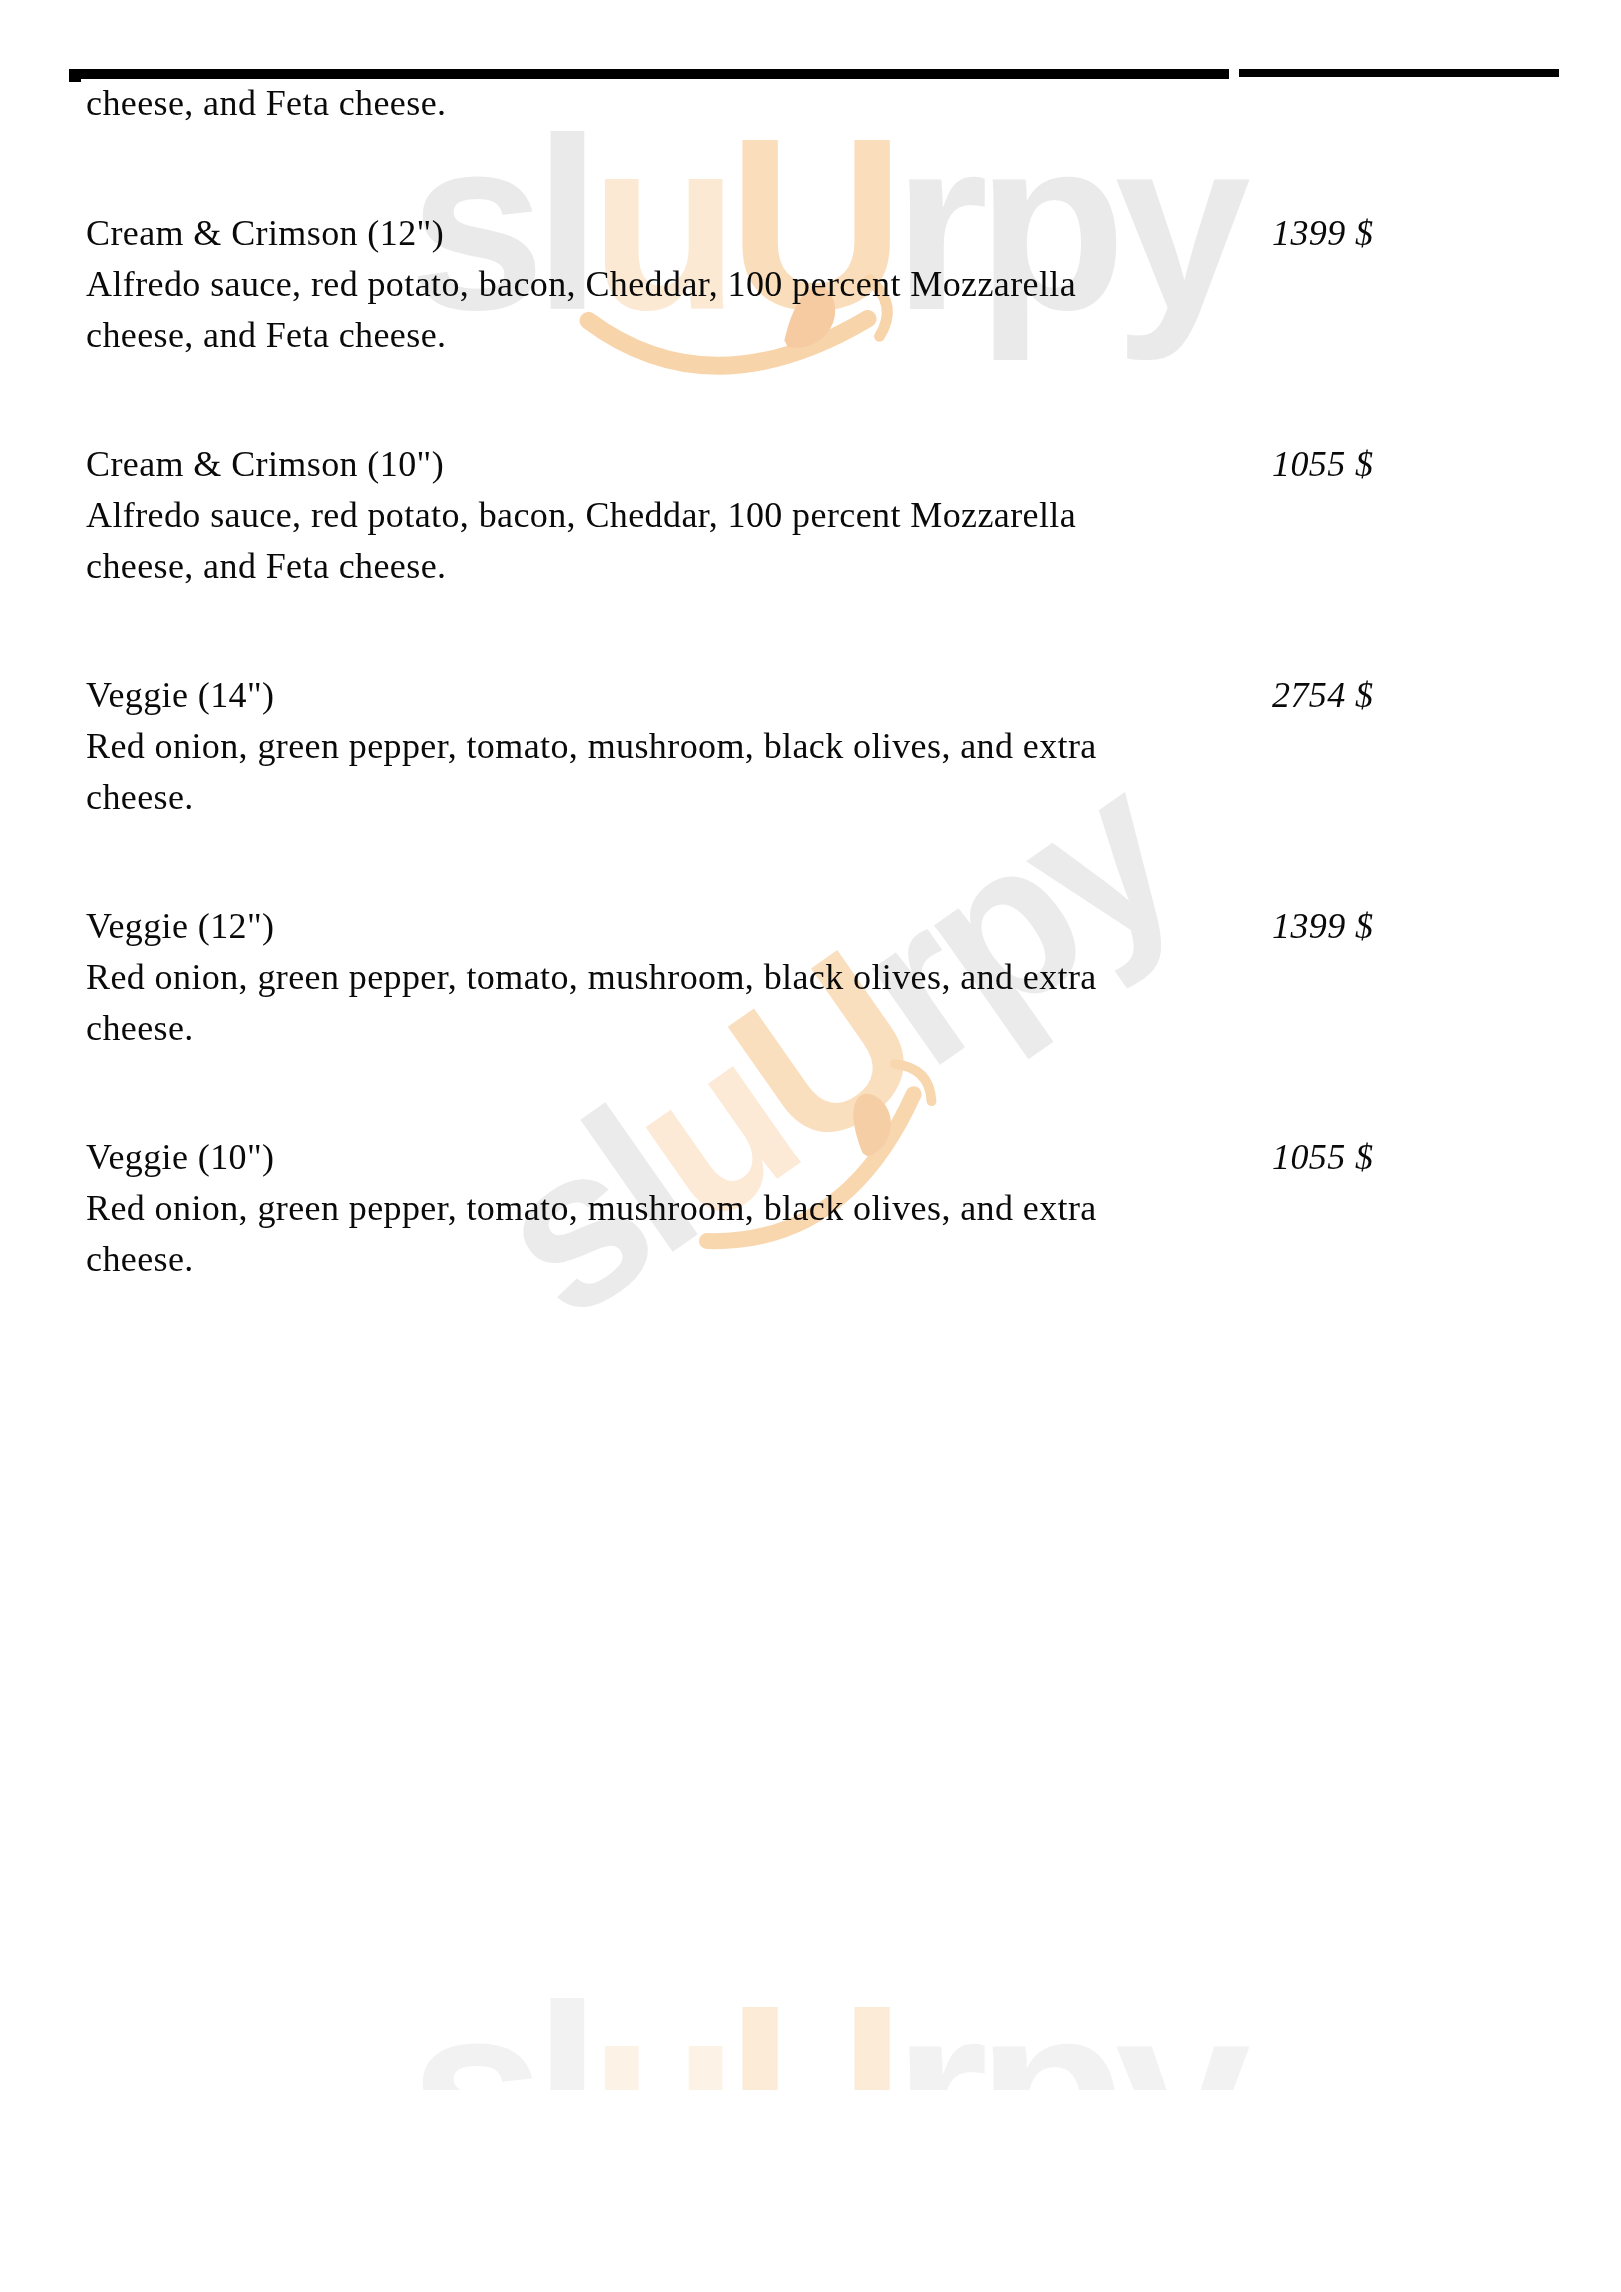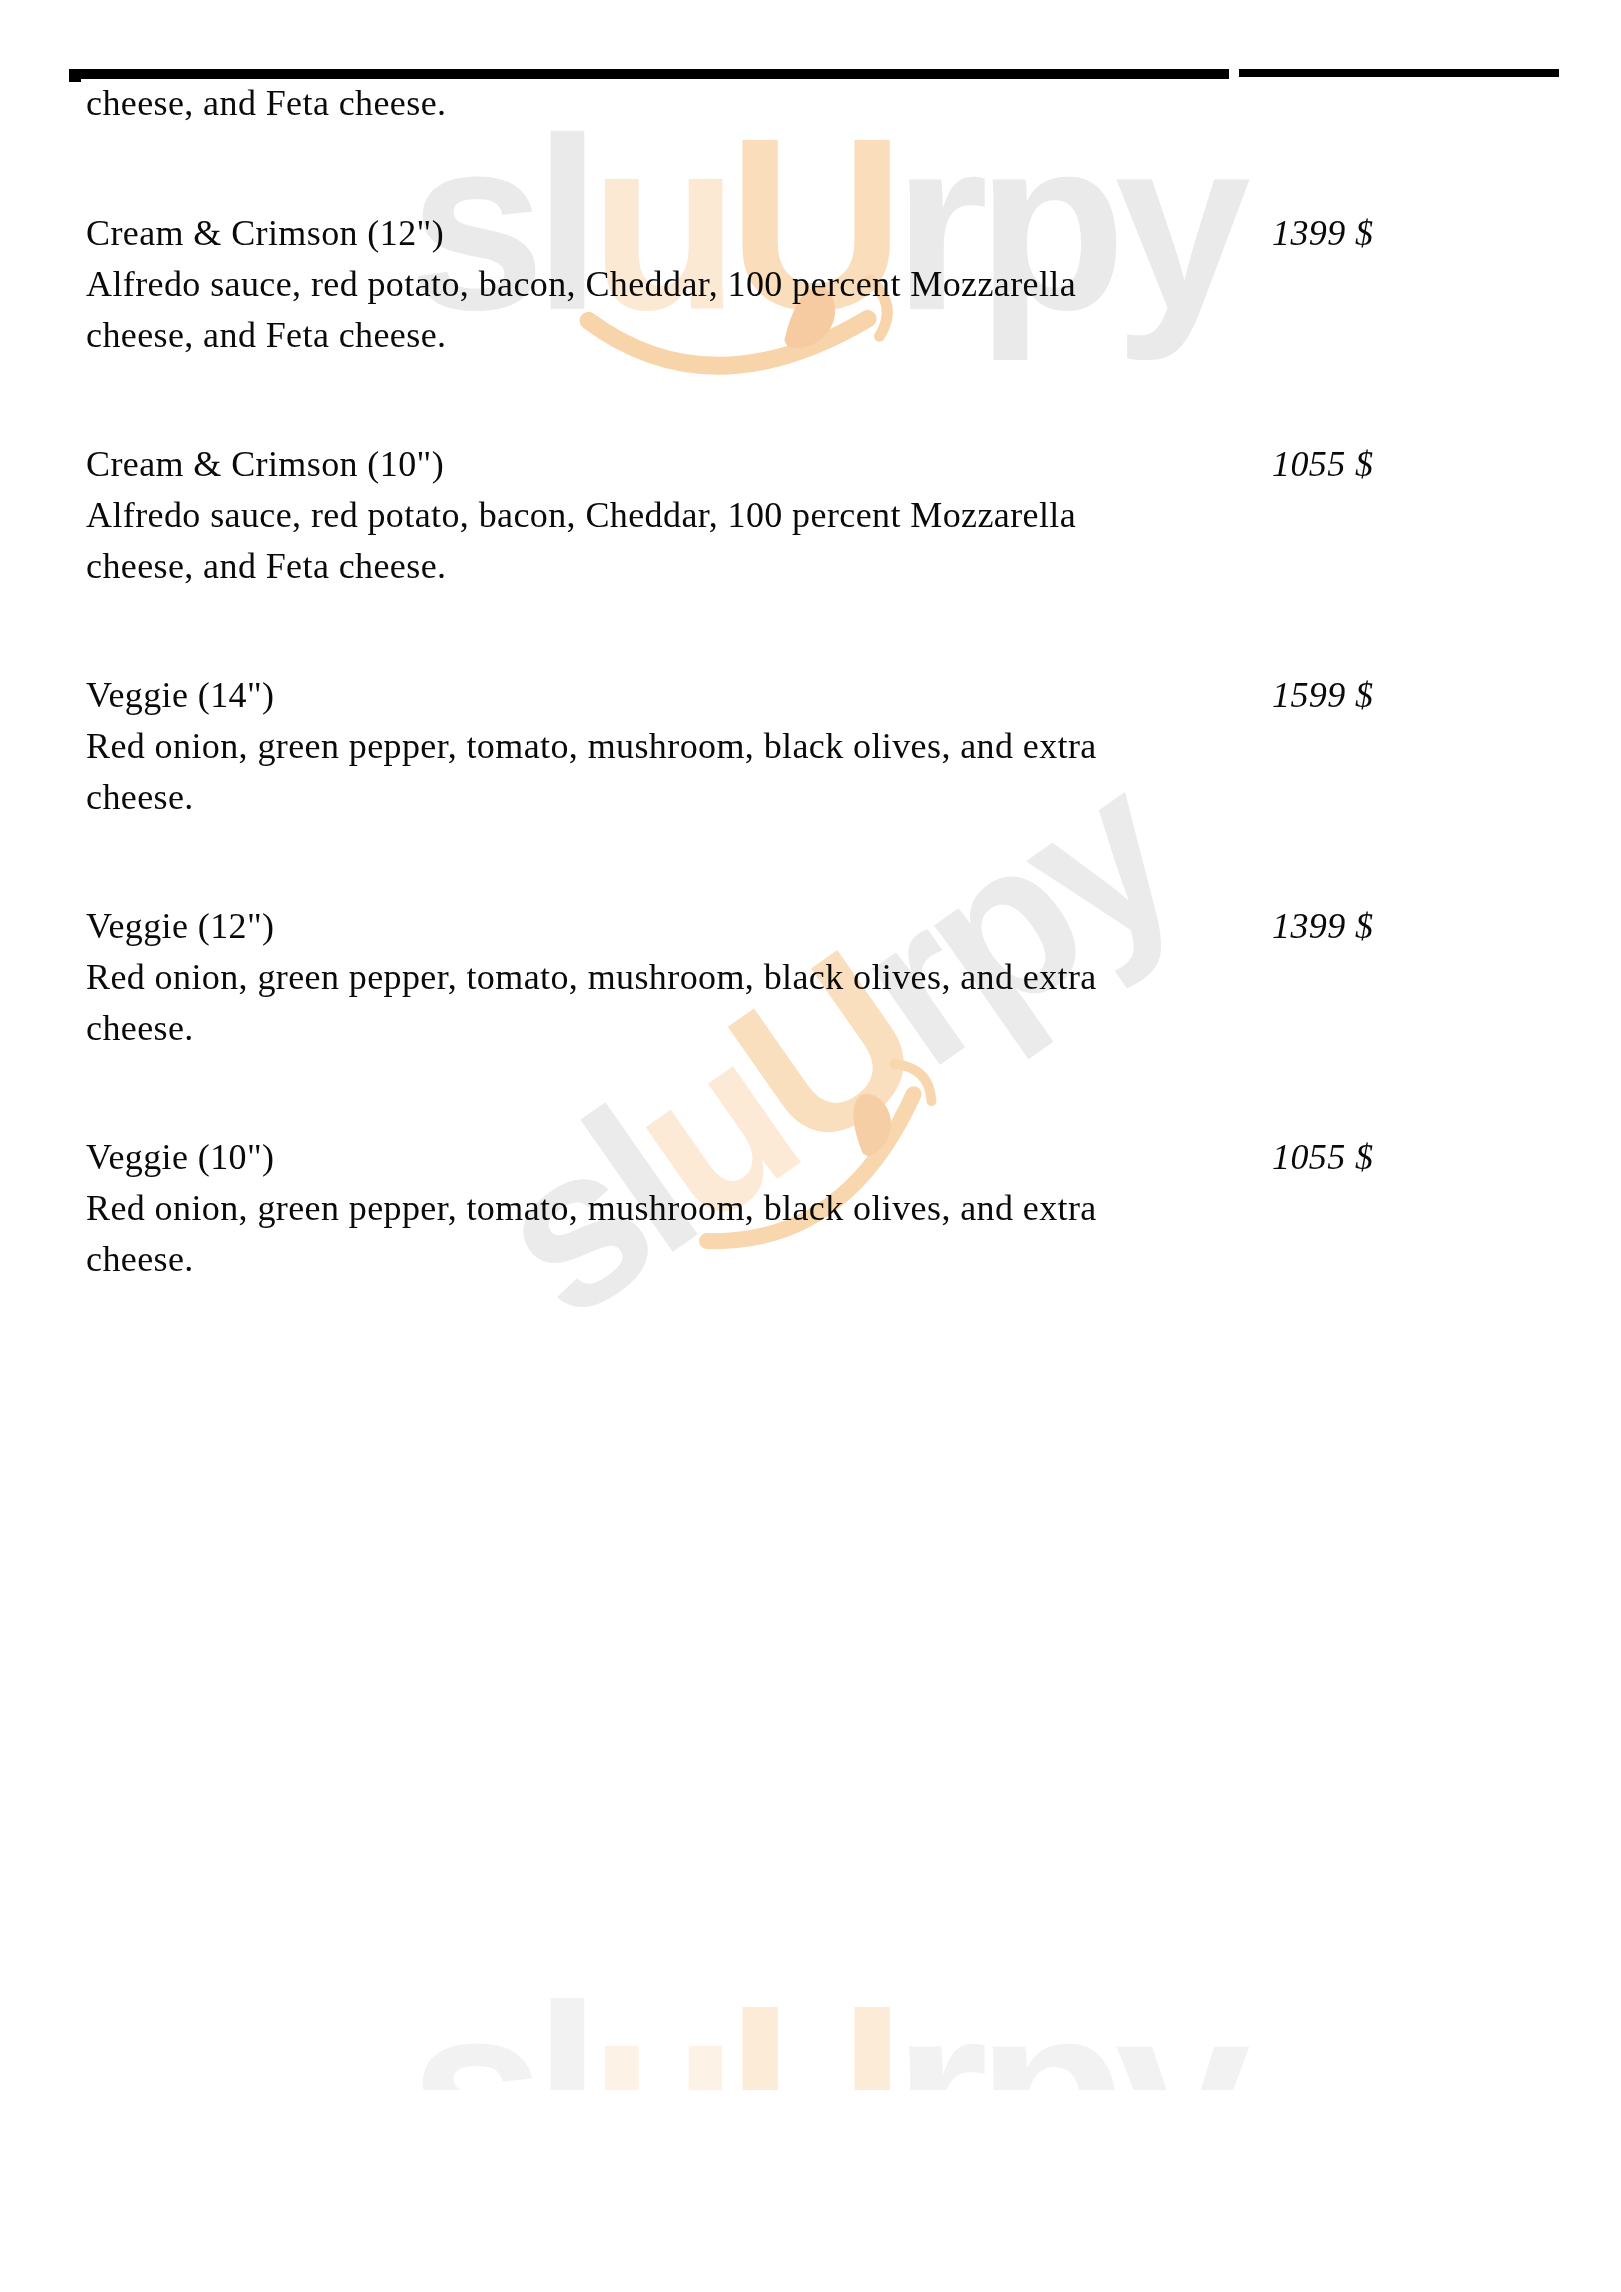--- a/index.html
+++ b/index.html
@@ -109,21 +109,21 @@
           <span class="txt">Cream &amp; Crimson (10")</span>
           <span class="txt item-price">1055 $</span>
         </div>
         <div class="txt">Alfredo sauce, red potato, bacon, Cheddar, 100 percent Mozzarella</div>
         <div class="txt">cheese, and Feta cheese.</div>
       </div>
 
       <div class="menu-item">
         <div class="item-row">
           <span class="txt">Veggie (14")</span>
-          <span class="txt item-price">1599 $</span>
+          <span class="txt item-price">2754 $</span>
         </div>
         <div class="txt">Red onion, green pepper, tomato, mushroom, black olives, and extra</div>
         <div class="txt">cheese.</div>
       </div>
 
       <div class="menu-item">
         <div class="item-row">
           <span class="txt">Veggie (12")</span>
           <span class="txt item-price">1399 $</span>
         </div>

